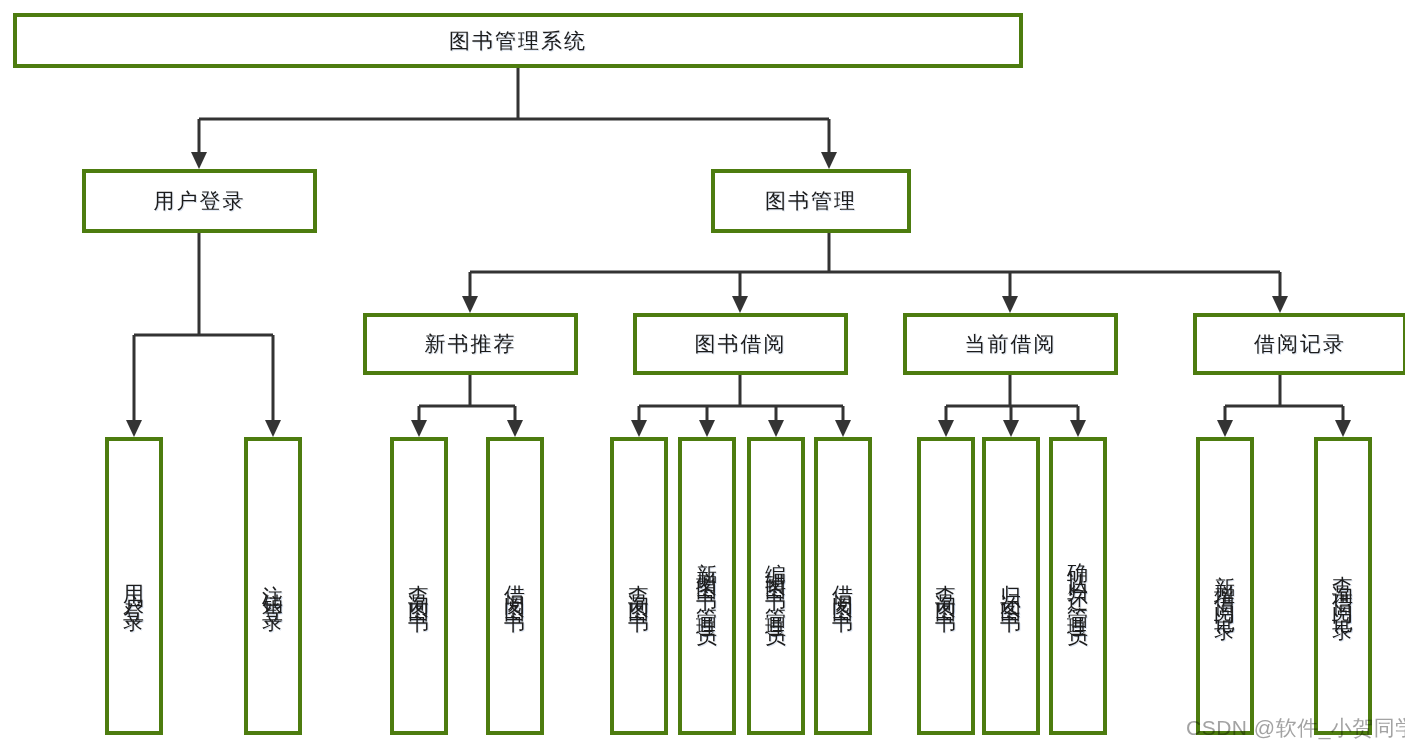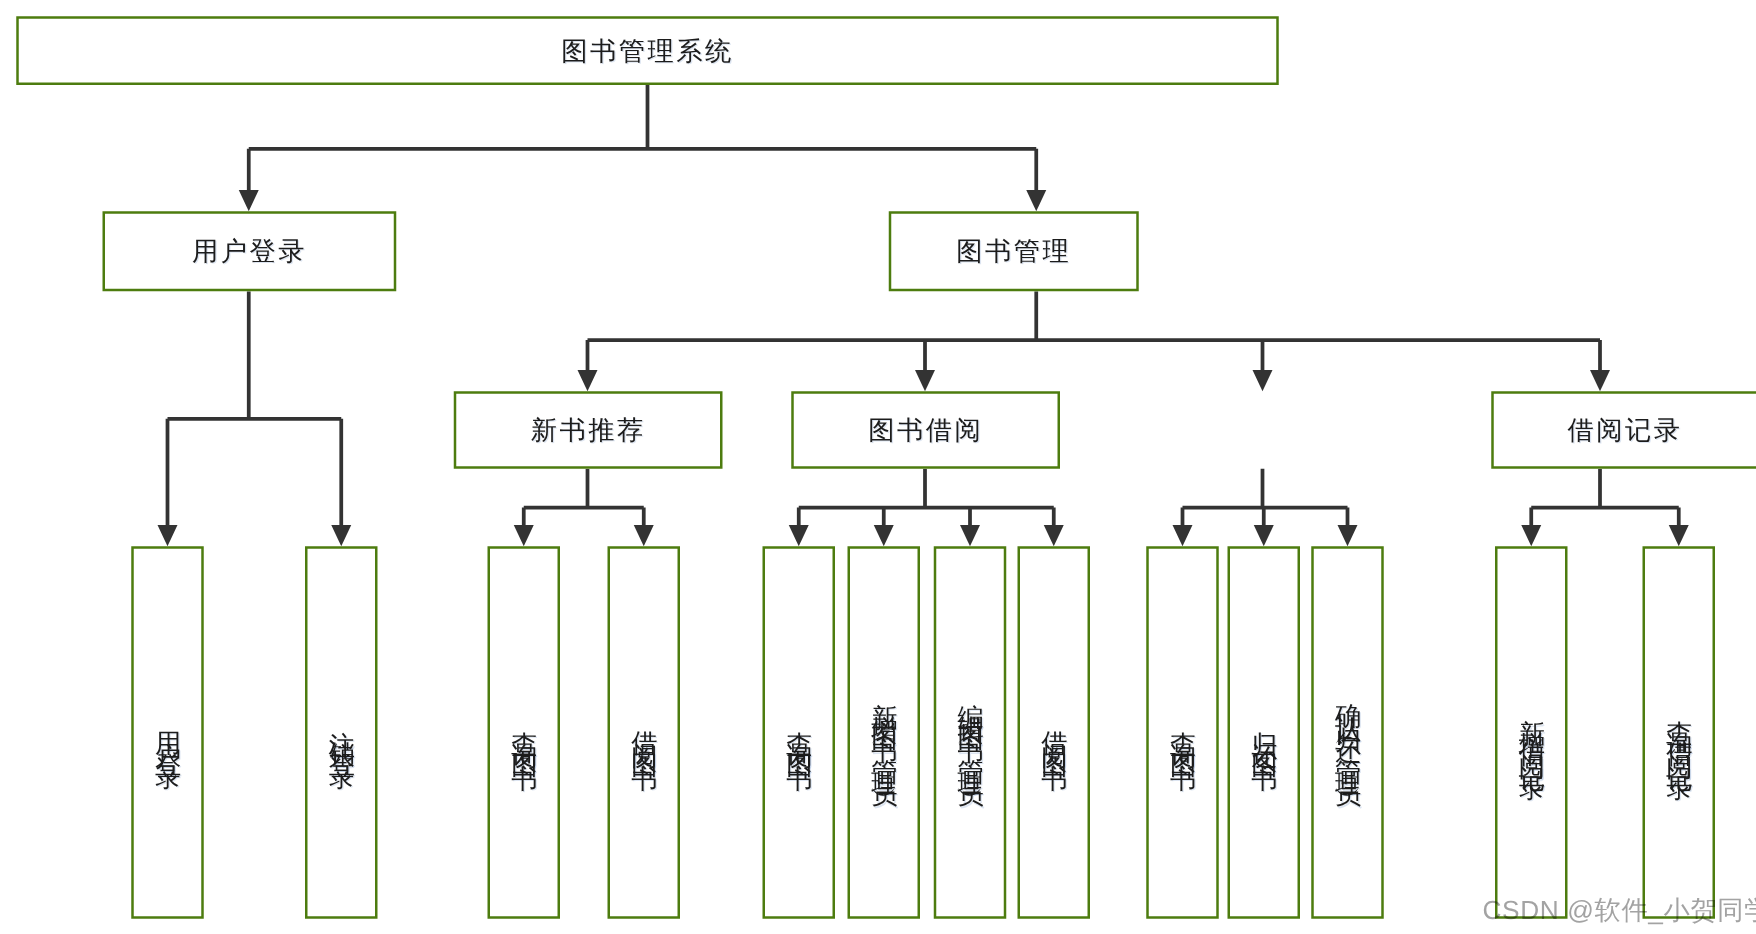--- a/index.html
+++ b/index.html
@@ -17,21 +17,21 @@
   }
   #connectors {
     position: absolute;
     left: 0; top: 0;
     width: 1405px; height: 747px;
     pointer-events: none;
   }
   .node {
     position: absolute;
     box-sizing: border-box;
-    border: 2px solid #4d7c0f;
+    border: 4px solid #4d7c0f;
     background: #ffffff;
     display: flex;
     align-items: center;
     justify-content: center;
     color: #1c1c1c;
   }
   .node .hlabel {
     font-size: 21px;
     letter-spacing: 2px;
     white-space: nowrap;
@@ -140,20 +140,23 @@
   <div class="node lvl2-b">
     <span class="hlabel">图书管理</span>
   </div>
 
   <div class="node lvl3 lvl3-a">
     <span class="hlabel">新书推荐</span>
   </div>
   <div class="node lvl3 lvl3-b">
     <span class="hlabel">图书借阅</span>
   </div>
+  <div class="node lvl3 lvl3-c">
+    <span class="hlabel">当前借阅</span>
+  </div>
   <div class="node lvl3 lvl3-d">
     <span class="hlabel">借阅记录</span>
   </div>
 
   <div class="node leaf leaf-1">
     <span class="vlabel">用户登录</span>
   </div>
   <div class="node leaf leaf-2">
     <span class="vlabel">注销登录</span>
   </div>

